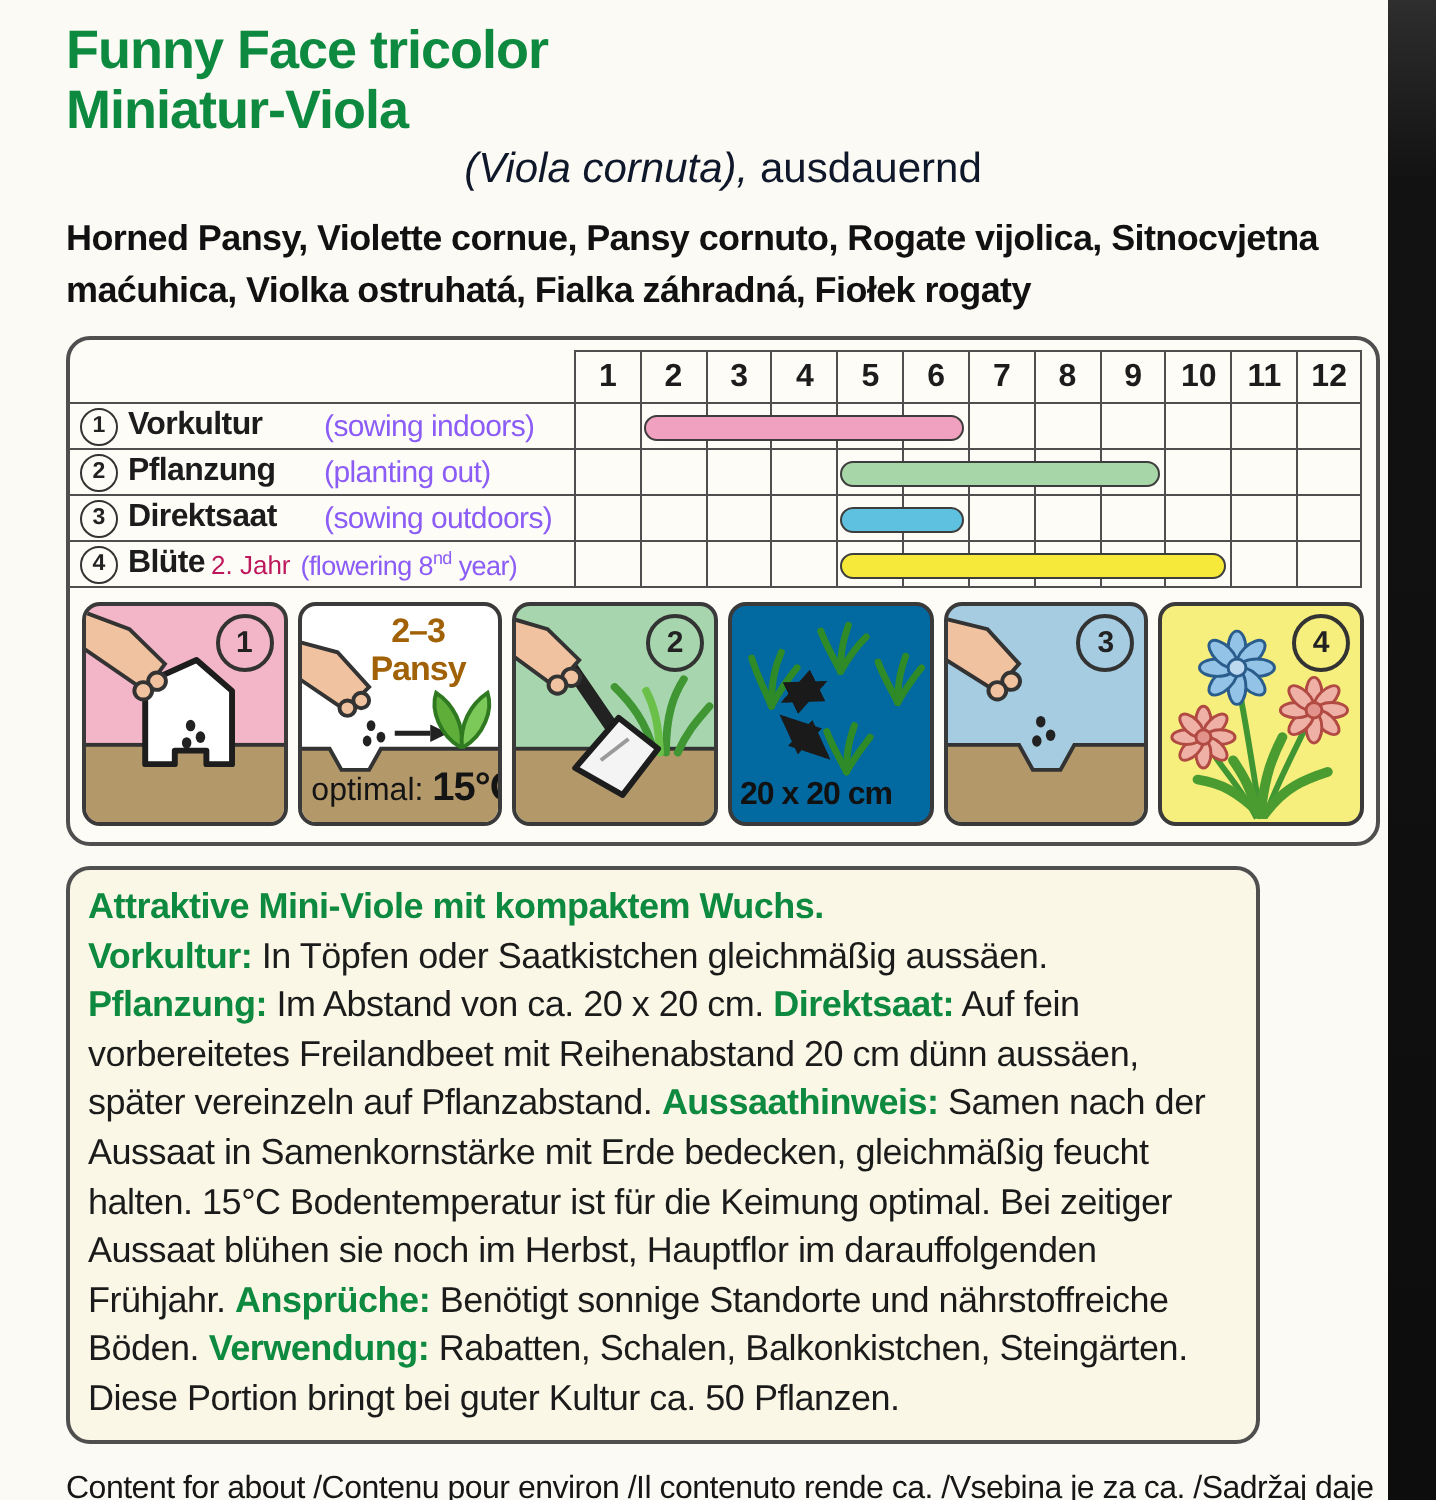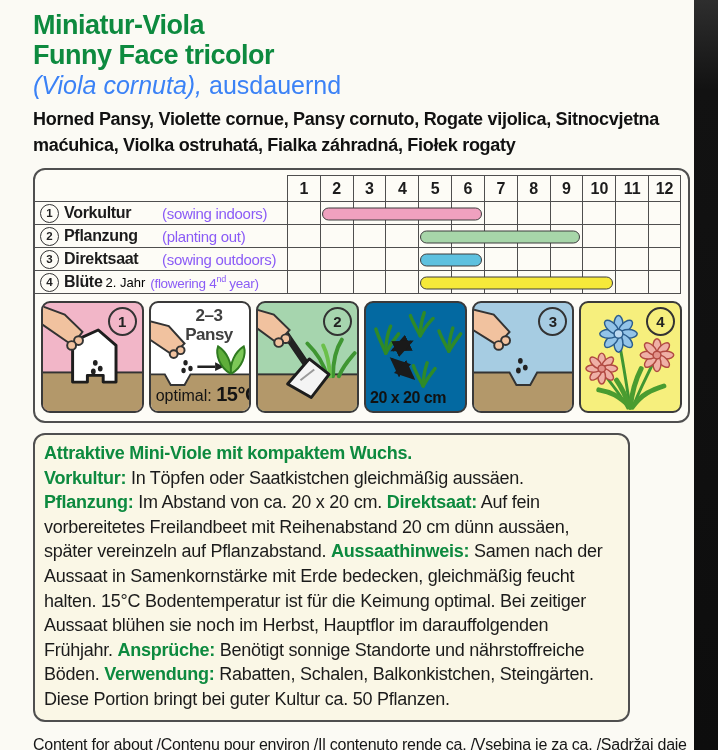--- a/index.html
+++ b/index.html
@@ -10,21 +10,21 @@
     color:#1c1c1c;
   }
   .edge-strip{
     position:absolute;top:0;right:0;width:24px;height:750px;
     background:linear-gradient(180deg,#2e2e2e 0%,#121212 12%,#0d0d0d 100%);
   }
   .content{position:absolute;top:0;left:33px;width:657px;padding-top:10px;}
 
   
   .title-line{font-size:27px;line-height:30px;font-weight:bold;letter-spacing:-0.5px;}
-  .latin-line{margin-top:3px;font-size:25px;line-height:24px;color:#3b82f6;}
+  .latin-line{margin-top:3px;font-size:21px;line-height:24px;color:#0f172a;text-align:center;}
   .latin-line .it{font-style:italic;}
   .common-names{margin-top:9px;font-size:18px;line-height:26px;font-weight:bold;
     letter-spacing:-0.3px;color:#111;max-width:648px;}
 
   
   .cal-box{
     margin-top:10px;border:2px solid #4f4f4f;border-radius:12px;
     background:#fdfcf6;box-sizing:border-box;width:657px;
   }
   .cal-grid{margin:5px 7px 0 0;}
@@ -41,21 +41,21 @@
   .cal-head .mc{border-top:1.5px solid #4f4f4f;display:flex;align-items:center;justify-content:center;
     font-weight:bold;font-size:16px;}
   .cal-data .cal-months{height:23px;}
   .badge{
     display:inline-flex;align-items:center;justify-content:center;flex:0 0 auto;
     width:17px;height:17px;border:1.3px solid #333;border-radius:50%;
     font-size:11.5px;font-weight:600;color:#222;background:transparent;
   }
   .cname{font-weight:bold;font-size:16px;min-width:93px;letter-spacing:-0.3px;}
   .cname-sm{min-width:0;}
-  .csub{font-size:13px;color:#000000;margin-left:-2px;}
+  .csub{font-size:13px;color:#be185d;margin-left:-2px;}
   .cen{font-size:15px;letter-spacing:-0.3px;color:#8b5cf6;white-space:nowrap;}
   .cen-sm{font-size:13.5px;}
   .cen sup{font-size:9px;vertical-align:super;}
   .cal-bar{
     position:absolute;top:50%;transform:translateY(-50%);height:13px;
     border:1.5px solid #3d3d3d;border-radius:8px;box-sizing:border-box;
   }
 
   
   .picto-row{display:flex;gap:5px;padding:7px 6px 8px 6px;}
@@ -63,21 +63,21 @@
     position:relative;flex:1;height:112px;border:2px solid #3a3a3a;border-radius:9px;
     overflow:hidden;box-sizing:border-box;background:#fff;
   }
   .picto svg{position:absolute;left:0;top:0;width:100%;height:100%;}
   .pnum{
     position:absolute;top:4px;right:5px;width:25px;height:25px;z-index:3;
     border:2px solid #333;border-radius:50%;display:flex;align-items:center;justify-content:center;
     font-size:15px;font-weight:bold;color:#222;
   }
   .weeks{position:absolute;top:3px;left:22px;right:4px;z-index:2;text-align:center;
-    font-weight:bold;font-size:17px;line-height:19px;color:#404040;letter-spacing:-0.5px;}
+    font-weight:bold;font-size:17px;line-height:19px;color:#a16207;letter-spacing:-0.5px;}
   .optimal{position:absolute;bottom:5px;left:5px;right:3px;z-index:2;color:#141414;white-space:nowrap;}
   .optimal .ol{font-size:16px;}
   .optimal .ov{font-size:20px;font-weight:bold;letter-spacing:-0.5px;}
   .spacing-label{position:absolute;bottom:4px;left:4px;z-index:2;
     font-size:16px;font-weight:bold;color:#111;letter-spacing:-0.5px;}
 
   
   .desc-box{
     margin-top:10px;width:597px;box-sizing:border-box;
     border:2px solid #4f4f4f;border-radius:12px;background:#faf7e6;
@@ -91,22 +91,22 @@
   .footer{margin-top:11px;font-size:16px;line-height:23px;letter-spacing:-0.25px;color:#161616;}
 </style>
 </head>
 <body>
 
 <div class="edge-strip"></div>
 
 <div class="content">
 
   <header>
+    <div class="title-line" style="color: rgb(13, 138, 63);">Funny Face tricolor</div>
     <div class="title-line" style="color: rgb(13, 138, 63);">Miniatur-Viola</div>
-    <div class="title-line" style="color: rgb(13, 138, 63);">Funny Face tricolor</div>
     <div class="latin-line"><span class="it">(Viola cornuta),</span><span> ausdauernd</span></div>
     <div class="common-names">Horned Pansy, Violette cornue, Pansy cornuto, Rogate vijolica, Sitnocvjetna maćuhica, Violka ostruhatá, Fialka záhradná, Fiołek rogaty</div>
   </header>
 
   <section class="cal-box">
     <div class="cal-grid">
       <div class="cal-row cal-head">
         <div class="cal-spacer"></div>
         <div class="cal-months">
             <div class="mc">1</div>
@@ -191,21 +191,21 @@
             <div class="mc"></div>
             <div class="mc"></div>
           </div>
       </div>
 
       <div class="cal-row cal-data">
         <div class="cal-label">
           <span class="badge">4</span>
           <span class="cname cname-sm">Blüte</span>
           <span class="csub">2. Jahr</span>
-          <span class="cen cen-sm"><span>(flowering 4</span><sup>nd</sup><span> year)</span></span>
+          <span class="cen cen-sm"><span>(flowering 8</span><sup>nd</sup><span> year)</span></span>
         </div>
         <div class="cal-months">
           <div class="cal-bar" style="left: calc(33.3333% + 2px); width: calc(50% - 4px); background: rgb(246, 233, 58);"></div>
         <div class="mc"></div>
             <div class="mc"></div>
             <div class="mc"></div>
             <div class="mc"></div>
             <div class="mc"></div>
             <div class="mc"></div>
             <div class="mc"></div>

